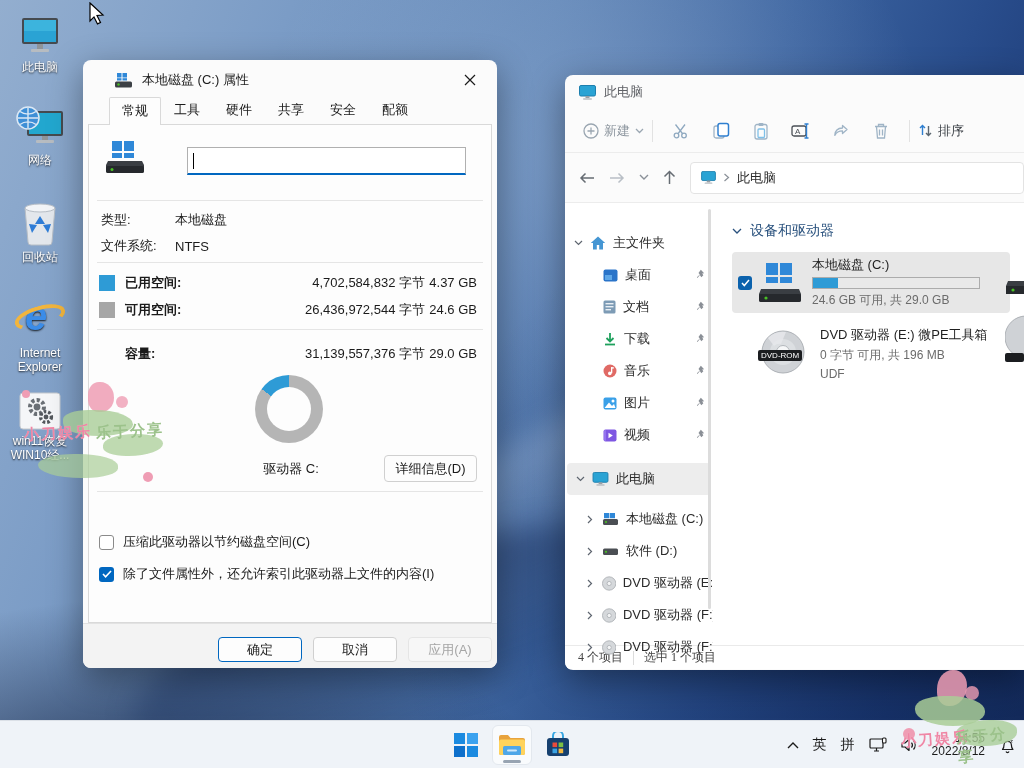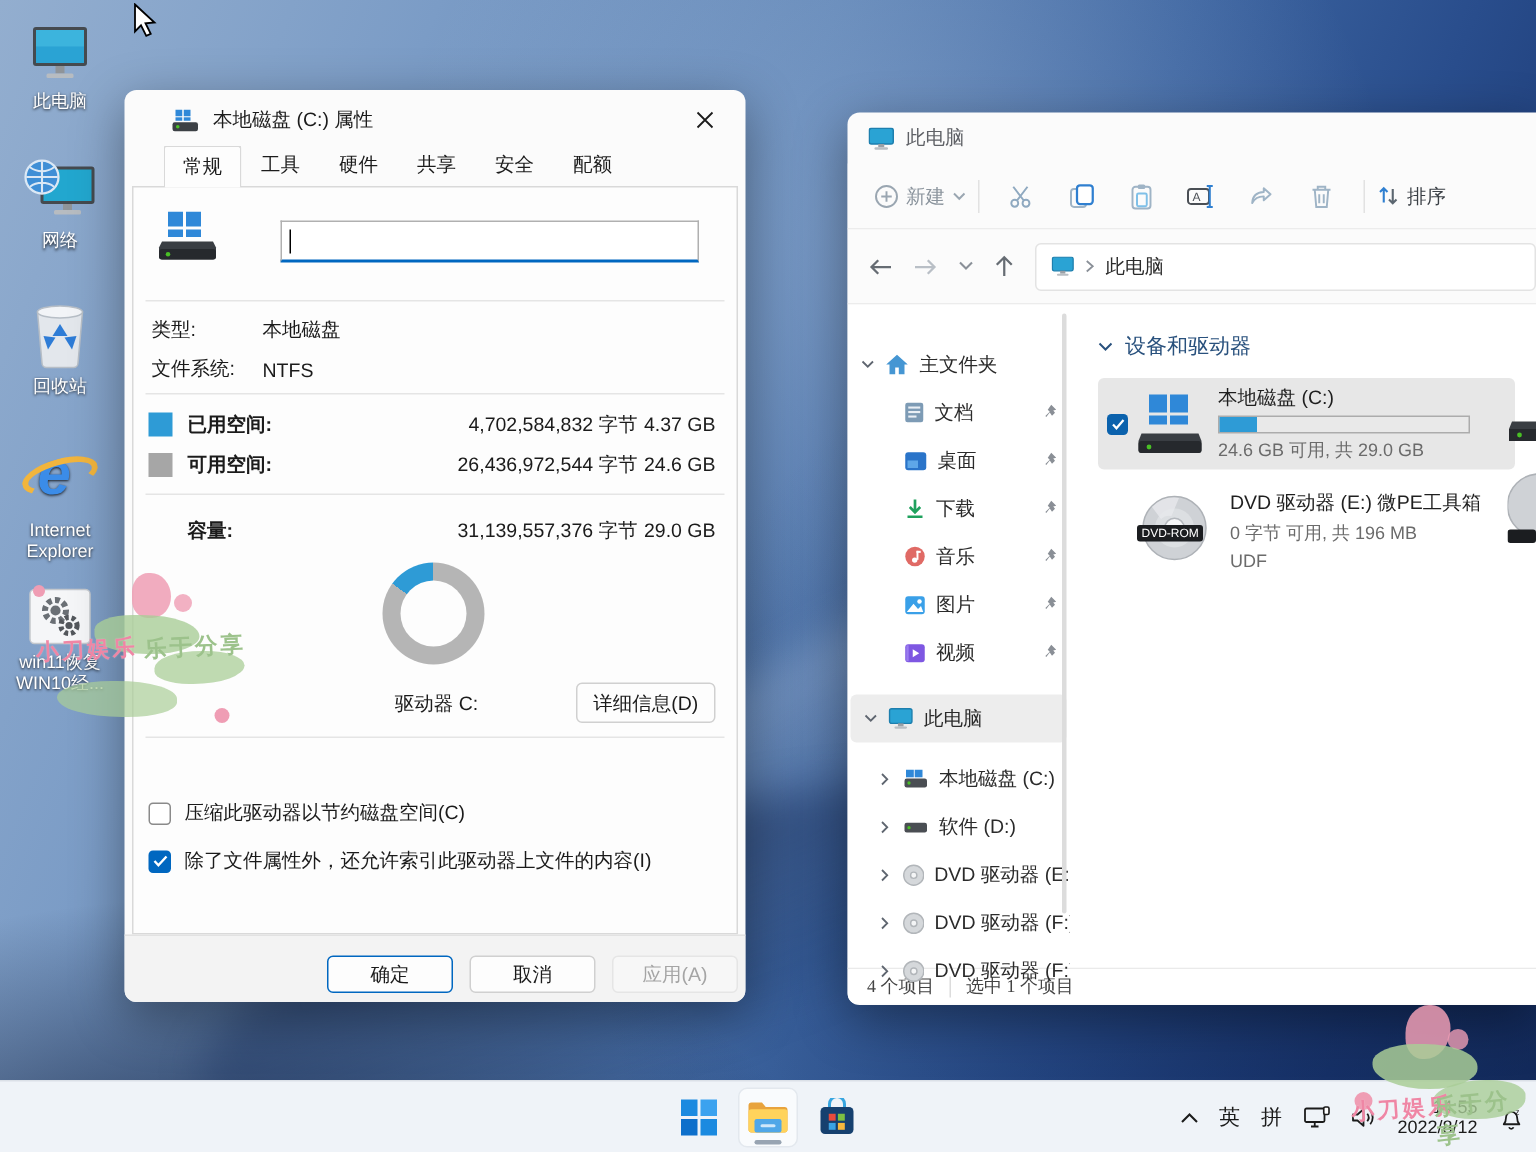--- a/index.html
+++ b/index.html
@@ -282,39 +282,39 @@
               <svg width="9" height="6" viewBox="0 0 9 6">
                 <path d="M1 1l3.5 3.5L8 1" fill="none" stroke="#5f6670" stroke-width="1.2"></path>
               </svg>
             </span>
           <svg width="16" height="14" viewBox="0 0 16 14">
               <path d="M8 .5L.8 7H3v6.5h3.8V9h2.4v4.5H13V7h2.2z" fill="#4596d3"></path>
             </svg>
           <span>主文件夹</span>
         </div>
         <div class="nrow child">
+          <svg width="15" height="13" viewBox="0 0 15 13">
+              <rect x="0.5" y="0.5" width="14" height="12" rx="2" fill="#2a74c9"></rect>
+              <rect x="2" y="6" width="7" height="5" fill="#5ea7e8"></rect>
+            </svg>
+          <span>桌面</span>
+          <span class="pin">
+              <svg width="10" height="10" viewBox="0 0 12 12">
+                <path d="M7 1l4 4-2.4.5L10 7.4 7.6 9.8 5.8 7.2 3 10.7l-.7-.7L5.8 6.6 4.2 4.9z" fill="#8a8f96"></path>
+              </svg>
+            </span>
+        </div>
+        <div class="nrow child">
           <svg width="13" height="14" viewBox="0 0 13 14">
               <rect x="0.5" y="0.5" width="12" height="13" rx="1.5" fill="#7d9bb5"></rect>
               <rect x="2.5" y="3" width="8" height="1.4" fill="#e9eff5"></rect>
               <rect x="2.5" y="6" width="8" height="1.4" fill="#e9eff5"></rect>
               <rect x="2.5" y="9" width="5.5" height="1.4" fill="#e9eff5"></rect>
             </svg>
           <span>文档</span>
-          <span class="pin">
-              <svg width="10" height="10" viewBox="0 0 12 12">
-                <path d="M7 1l4 4-2.4.5L10 7.4 7.6 9.8 5.8 7.2 3 10.7l-.7-.7L5.8 6.6 4.2 4.9z" fill="#8a8f96"></path>
-              </svg>
-            </span>
-        </div>
-        <div class="nrow child">
-          <svg width="15" height="13" viewBox="0 0 15 13">
-              <rect x="0.5" y="0.5" width="14" height="12" rx="2" fill="#2a74c9"></rect>
-              <rect x="2" y="6" width="7" height="5" fill="#5ea7e8"></rect>
-            </svg>
-          <span>桌面</span>
           <span class="pin">
               <svg width="10" height="10" viewBox="0 0 12 12">
                 <path d="M7 1l4 4-2.4.5L10 7.4 7.6 9.8 5.8 7.2 3 10.7l-.7-.7L5.8 6.6 4.2 4.9z" fill="#8a8f96"></path>
               </svg>
             </span>
         </div>
         <div class="nrow child">
           <svg width="14" height="14" viewBox="0 0 14 14">
               <path d="M7 1v8M3.5 6L7 9.5 10.5 6" fill="none" stroke="#1fa15d" stroke-width="1.8"></path>
               <path d="M2 12.5h10" stroke="#1fa15d" stroke-width="1.8"></path>

